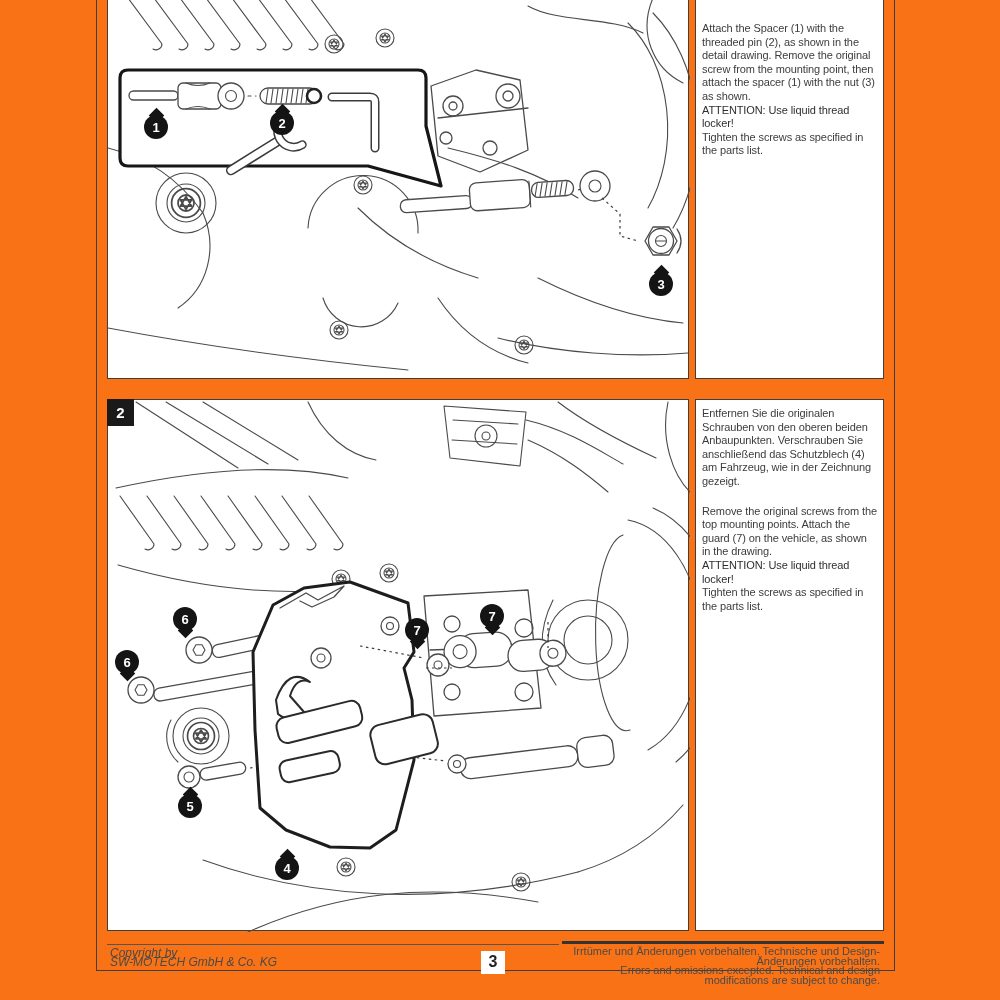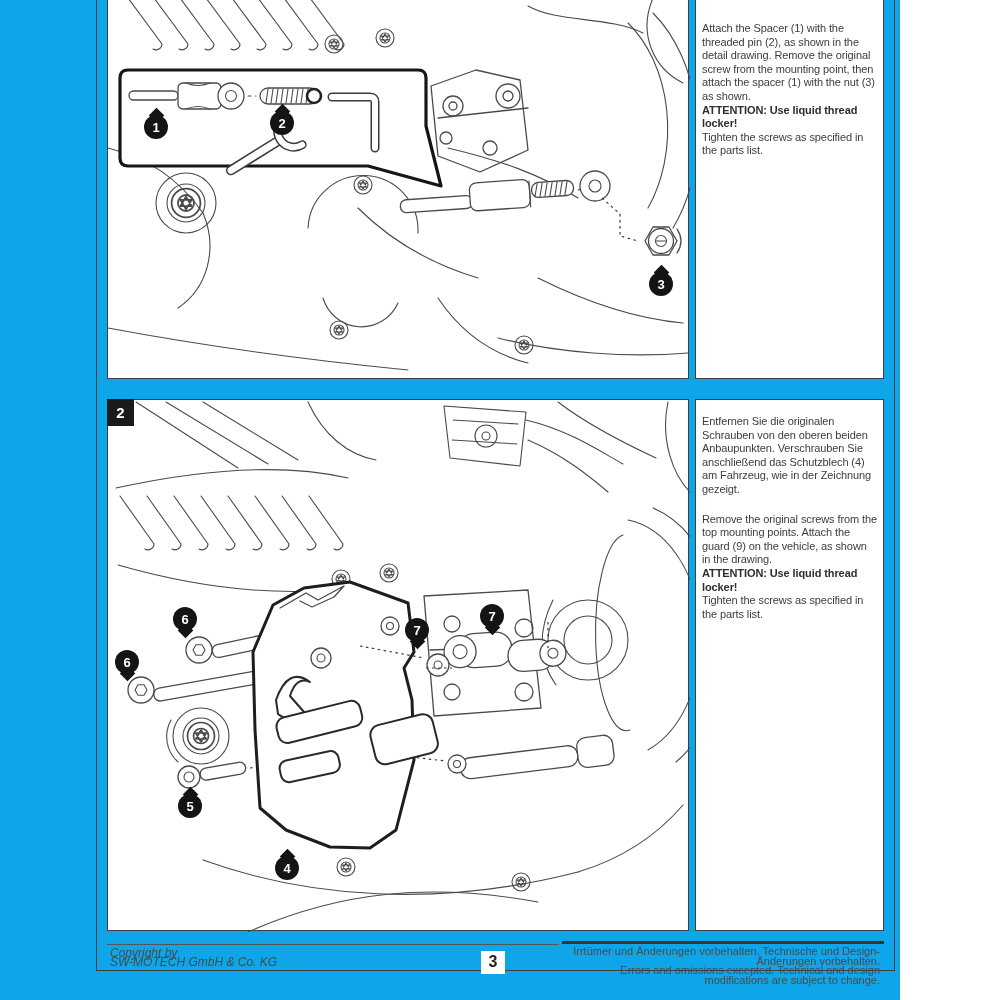--- a/index.html
+++ b/index.html
@@ -1,26 +1,26 @@
 <!DOCTYPE html>
 <html><head>
 <meta charset="utf-8">
 <style>
   html,body{margin:0;padding:0;background:#fff;}
-  .page{position:relative;width:900px;height:1000px;background:#0ea5e9;overflow:hidden;
+  .page{position:relative;width:1000px;height:1000px;background:#f97316;overflow:hidden;
         font-family:"Liberation Sans",sans-serif;color:#3c3c3c;}
   
   .page-frame{position:absolute;left:96px;top:-4px;width:799px;height:975px;
               border:1.5px solid #3f3f3f;border-top:none;box-sizing:border-box;}
   .drawing-box{position:absolute;background:#fff;border:1.5px solid #3f3f3f;box-sizing:border-box;}
   .text-box{position:absolute;background:#fff;border:1.5px solid #3f3f3f;box-sizing:border-box;
             font-size:11px;line-height:13.6px;letter-spacing:-0.1px;}
   .no-top{border-top:none;}
   .text-box p{margin:0;}
-  .text-box p.b{font-weight:bold;color:#2e2e2e;}
+  .text-box p.b{font-weight:normal;color:#2e2e2e;}
   .lang-gap{margin-top:16px !important;}
   .step-label{position:absolute;width:27px;height:27px;background:#1a1a1a;color:#fff;
               display:flex;align-items:center;justify-content:center;
               font-size:15px;font-weight:bold;z-index:6;}
   
   .callout{position:absolute;width:24px;height:24px;z-index:7;}
   .callout .disc{position:absolute;left:0;top:0;width:24px;height:24px;border-radius:50%;
                  background:#141414;color:#fff;display:flex;align-items:center;justify-content:center;
                  font-size:13px;font-weight:bold;}
   .callout .tail{position:absolute;left:6.5px;width:11px;height:11px;background:#141414;
@@ -326,23 +326,23 @@
           <circle cx="282" cy="226" r="3.5" class="ln"></circle>
         <path class="dash" d="M252,246 L316,258"></path>
       </g>
     </svg>
   </div>
 
   <div class="step-label" style="left:107px;top:399px;">
     <span>2</span>
   </div>
 
-  <div class="text-box" style="left:695px;top:399px;width:189px;height:532px;padding:15px 6px 0 6px;">
+  <div class="text-box" style="left:695px;top:399px;width:189px;height:532px;padding:7px 6px 0 6px;">
     <p>Entfernen Sie die originalen Schrauben von den oberen beiden Anbaupunkten. Verschrauben Sie anschließend das Schutzblech (4) am Fahrzeug, wie in der Zeichnung gezeigt.</p>
-    <p class="lang-gap">Remove the original screws from the top mounting points. Attach the guard (9) on the vehicle, as shown in the drawing.</p>
+    <p class="lang-gap">Remove the original screws from the top mounting points. Attach the guard (7) on the vehicle, as shown in the drawing.</p>
     <p class="b">ATTENTION: Use liquid thread locker!</p>
     <p>Tighten the screws as specified in the parts list.</p>
   </div>
 
   <div class="callout up" style="left:144px;top:115px;">
     <i class="tail"></i>
     <span class="disc">1</span>
   </div>
   <div class="callout up" style="left:270px;top:111px;">
     <i class="tail"></i>

